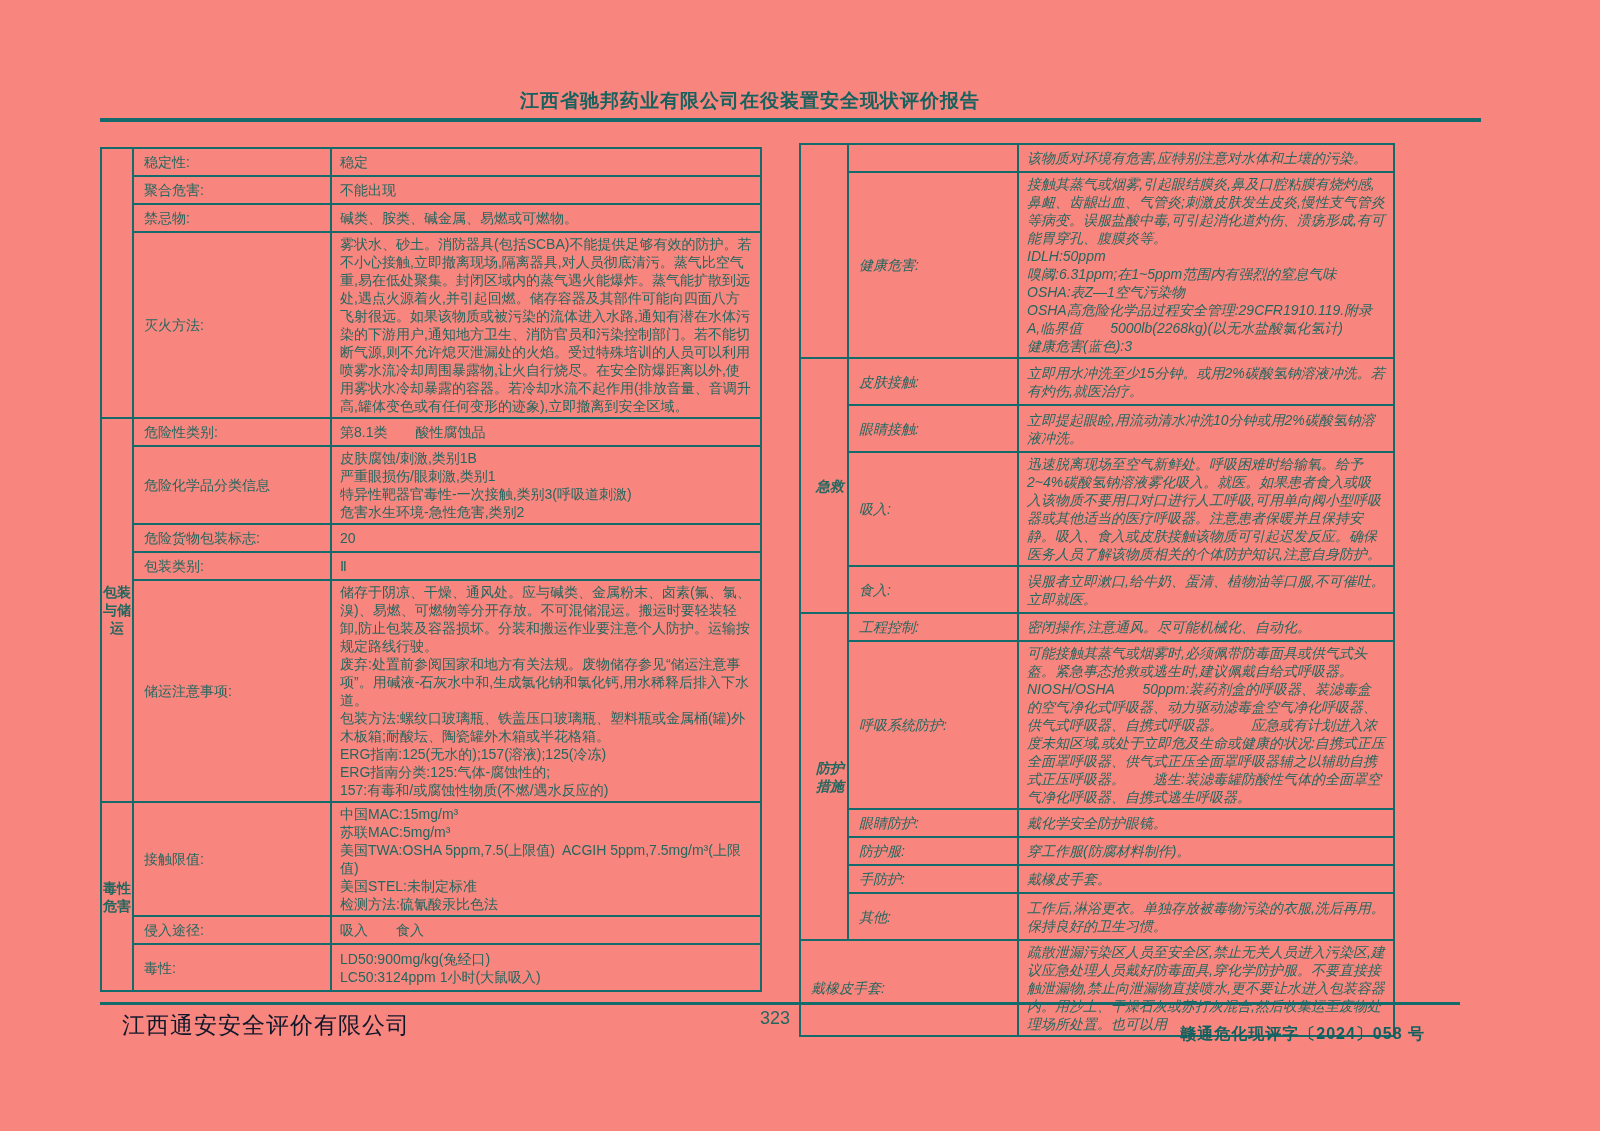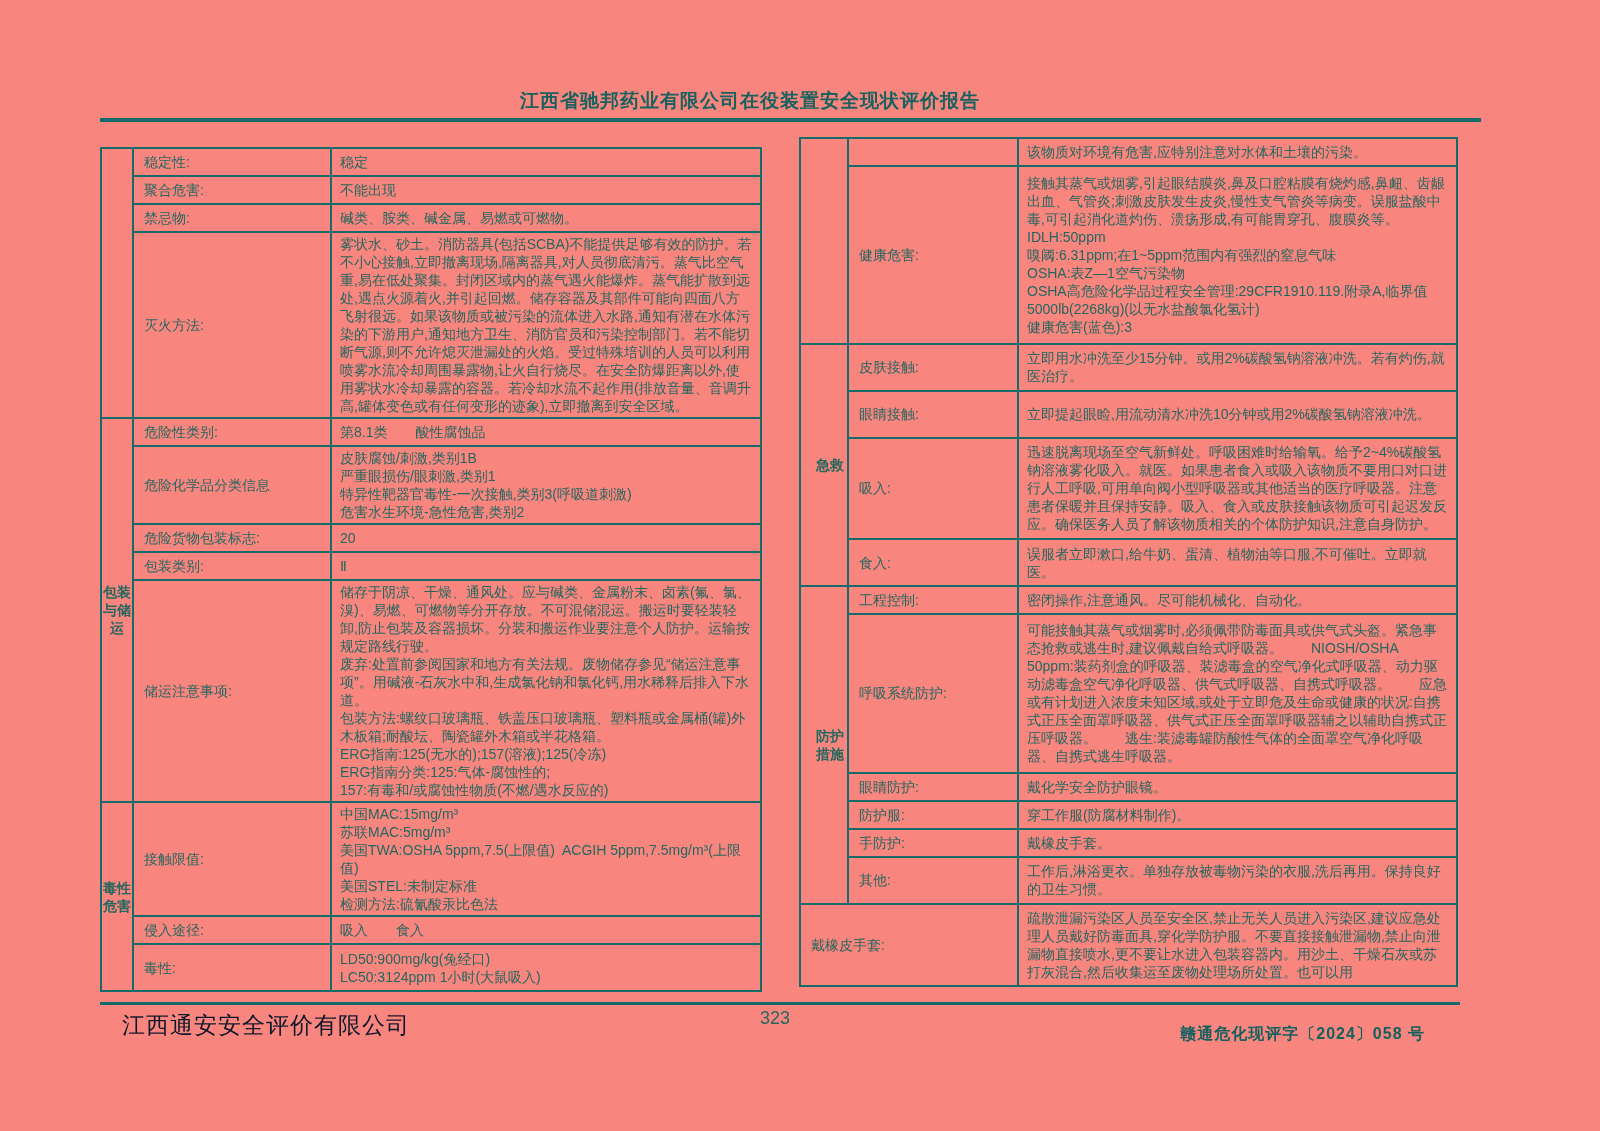--- a/index.html
+++ b/index.html
@@ -23,21 +23,21 @@
     position:absolute;border-collapse:collapse;table-layout:fixed;
     background:transparent;
   }
   table.tbl td{
     border:2px solid #156a6c;
     font-size:14px;line-height:18px;
     color:#24675f;
     overflow:hidden;
   }
   .left-tbl{left:100px;top:147px;width:662px;height:845px;}
-  .right-tbl{left:799px;top:137px;width:659px;height:850px;}
+  .right-tbl{left:799px;top:143px;width:596px;height:850px;font-style:italic;}
   td.side{
     text-align:center;vertical-align:middle;
     font-weight:bold;font-size:15px;line-height:29px;
     word-break:break-all;padding:0;
   }
   .left-tbl td.side{width:30px;}
   .right-tbl td.side{width:34px;padding-left:12px;}
   td.lbl{
     vertical-align:middle;padding:2px 0 2px 10px;
     white-space:pre-wrap;

